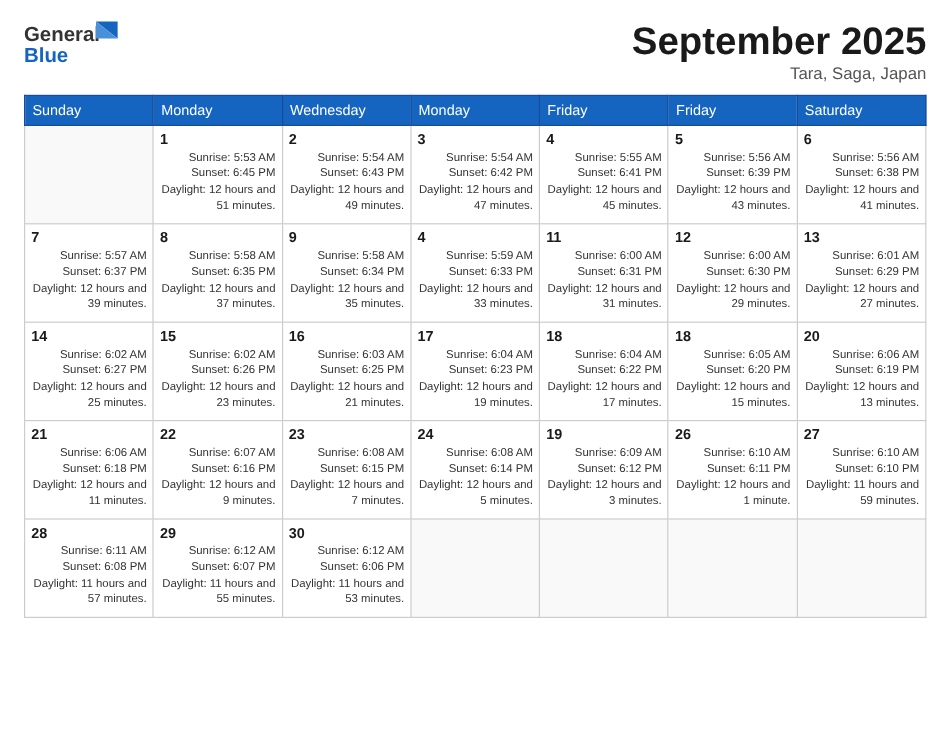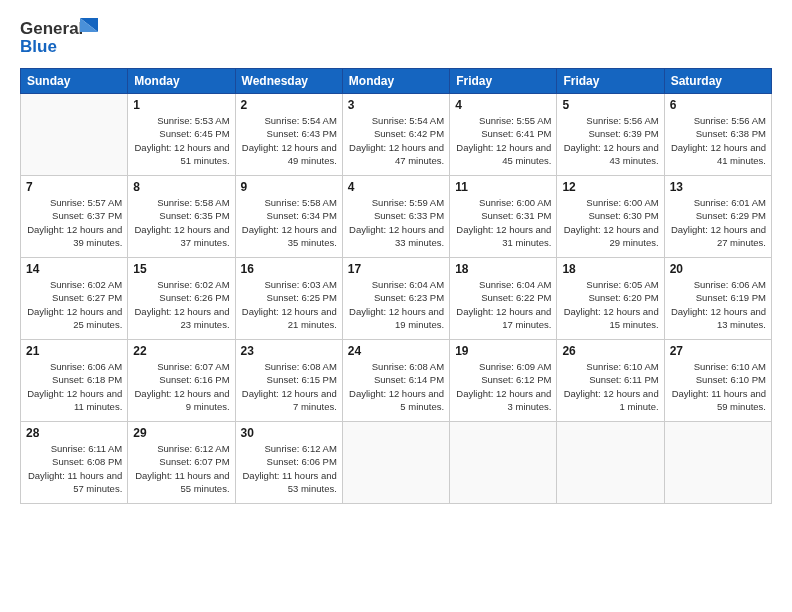--- a/index.html
+++ b/index.html
@@ -42,21 +42,21 @@
     
     .calendar {
       width: 100%;
       border-collapse: collapse;
       border: 1px solid #ccc;
     }
     .calendar th {
       background: #1565c0;
       color: #fff;
       font-size: 12px;
-      font-weight: bold;
+      font-weight: normal;
       padding: 5px 6px;
       text-align: left;
       border: 1px solid #1a4a9a;
     }
     .calendar td {
       vertical-align: top;
       border: 1px solid #ccc;
       padding: 4px 5px;
       width: 107px;
       font-size: 10px;
@@ -92,20 +92,24 @@
   <div class="header">
     <div class="logo">
       <svg class="logo-svg" viewBox="0 0 90 42">
 
         <text x="0" y="18" font-family="Arial" font-size="17" font-weight="bold" fill="#333">General</text>
         <text x="0" y="36" font-family="Arial" font-size="17" font-weight="bold" fill="#1565c0">Blue</text>
 
         <polygon points="60,2 78,2 78,16" fill="#1565c0"></polygon>
         <polygon points="60,2 78,16 60,16" fill="#4a90d9"></polygon>
       </svg>
+    </div>
+    <div class="title-area">
+      <div class="month-title">September 2025</div>
+      <div class="location">Tara, Saga, Japan</div>
     </div>
   </div>
 
   <table class="calendar">
     <thead>
       <tr>
         <th>Sunday</th>
         <th>Monday</th>
         <th>Wednesday</th>
         <th>Monday</th>

